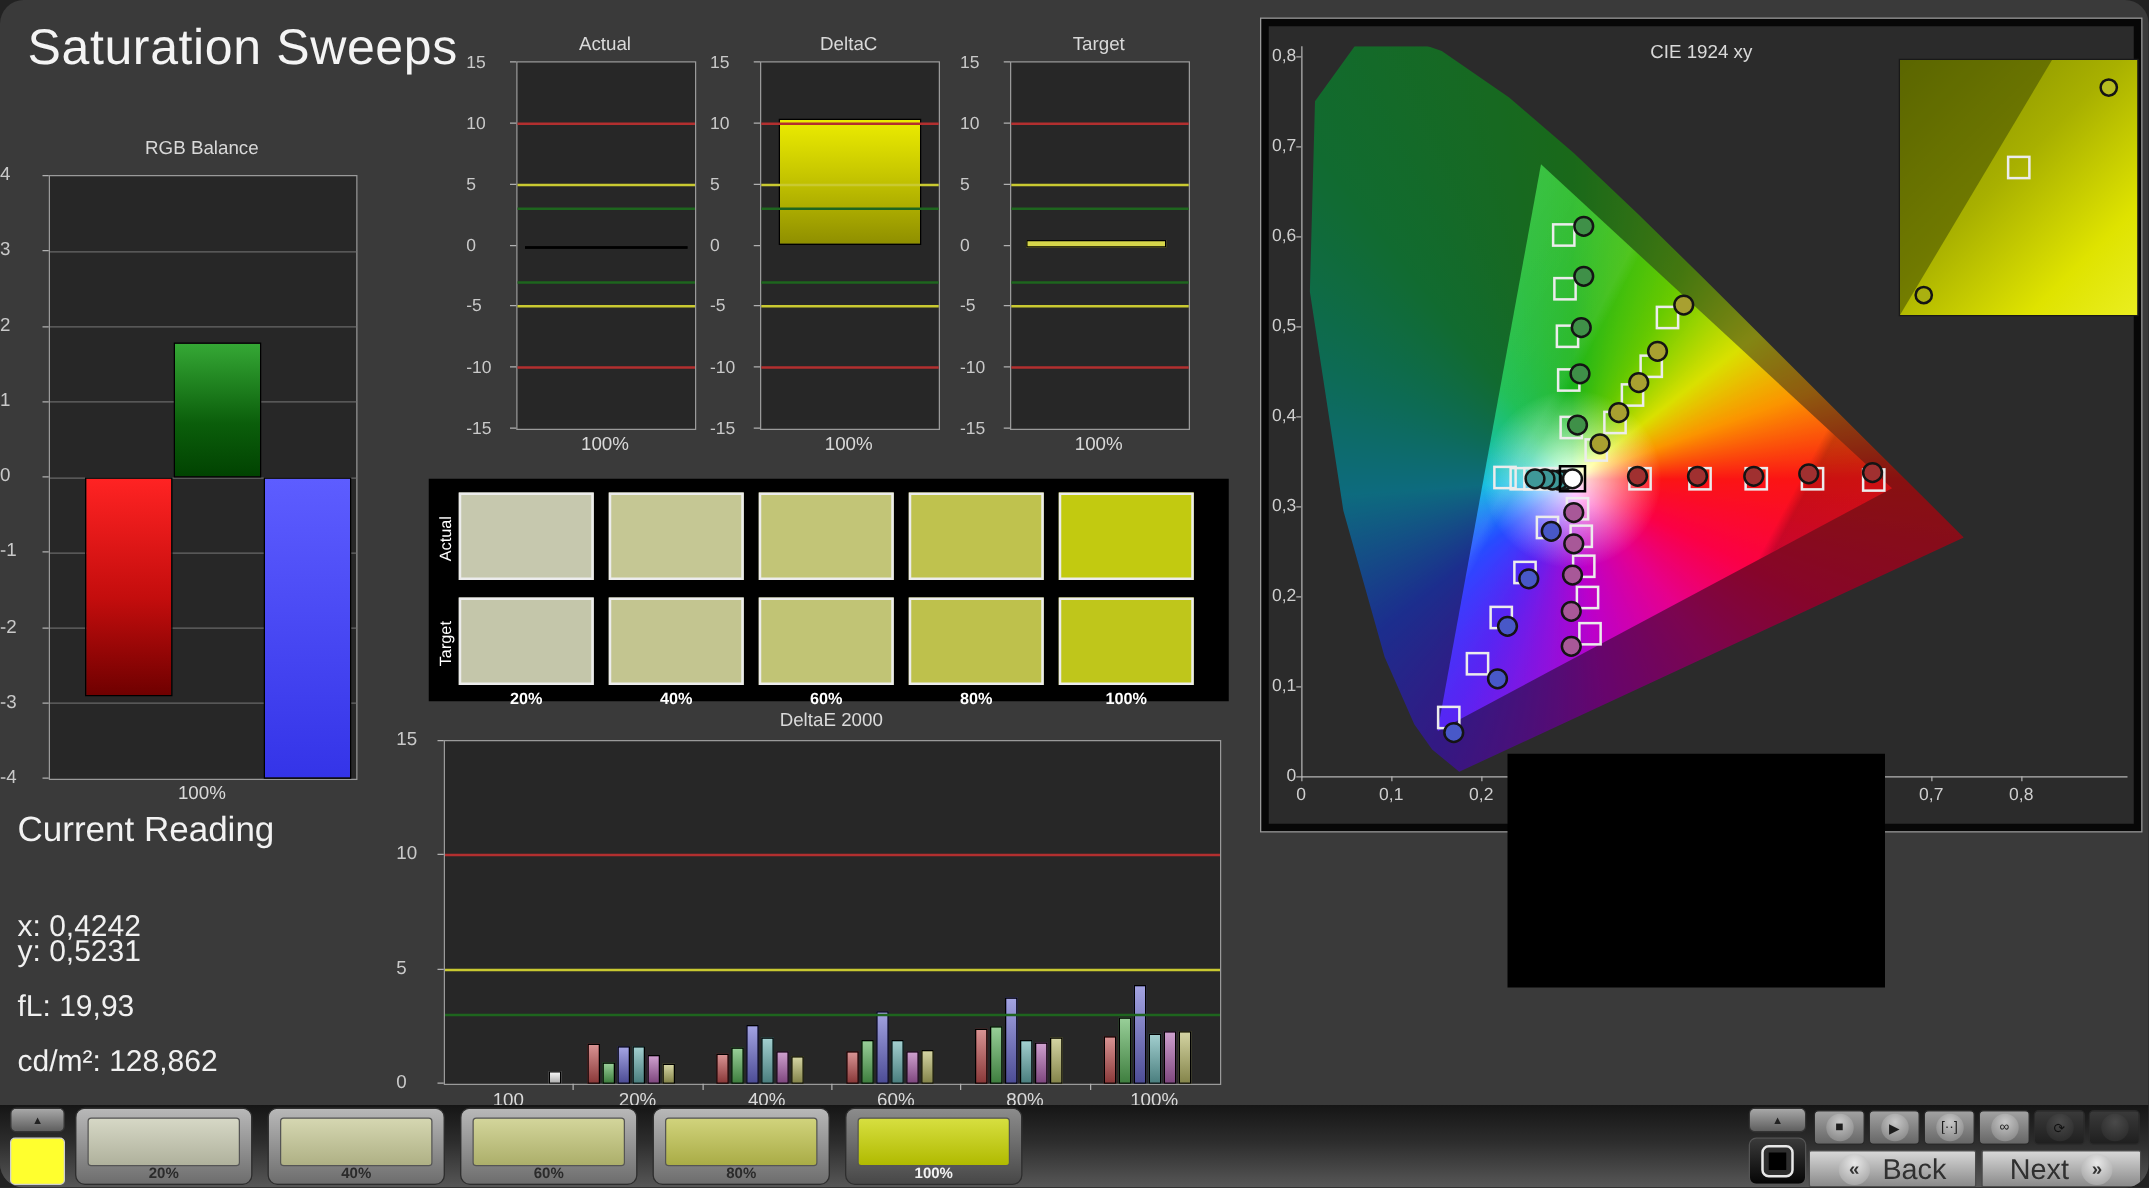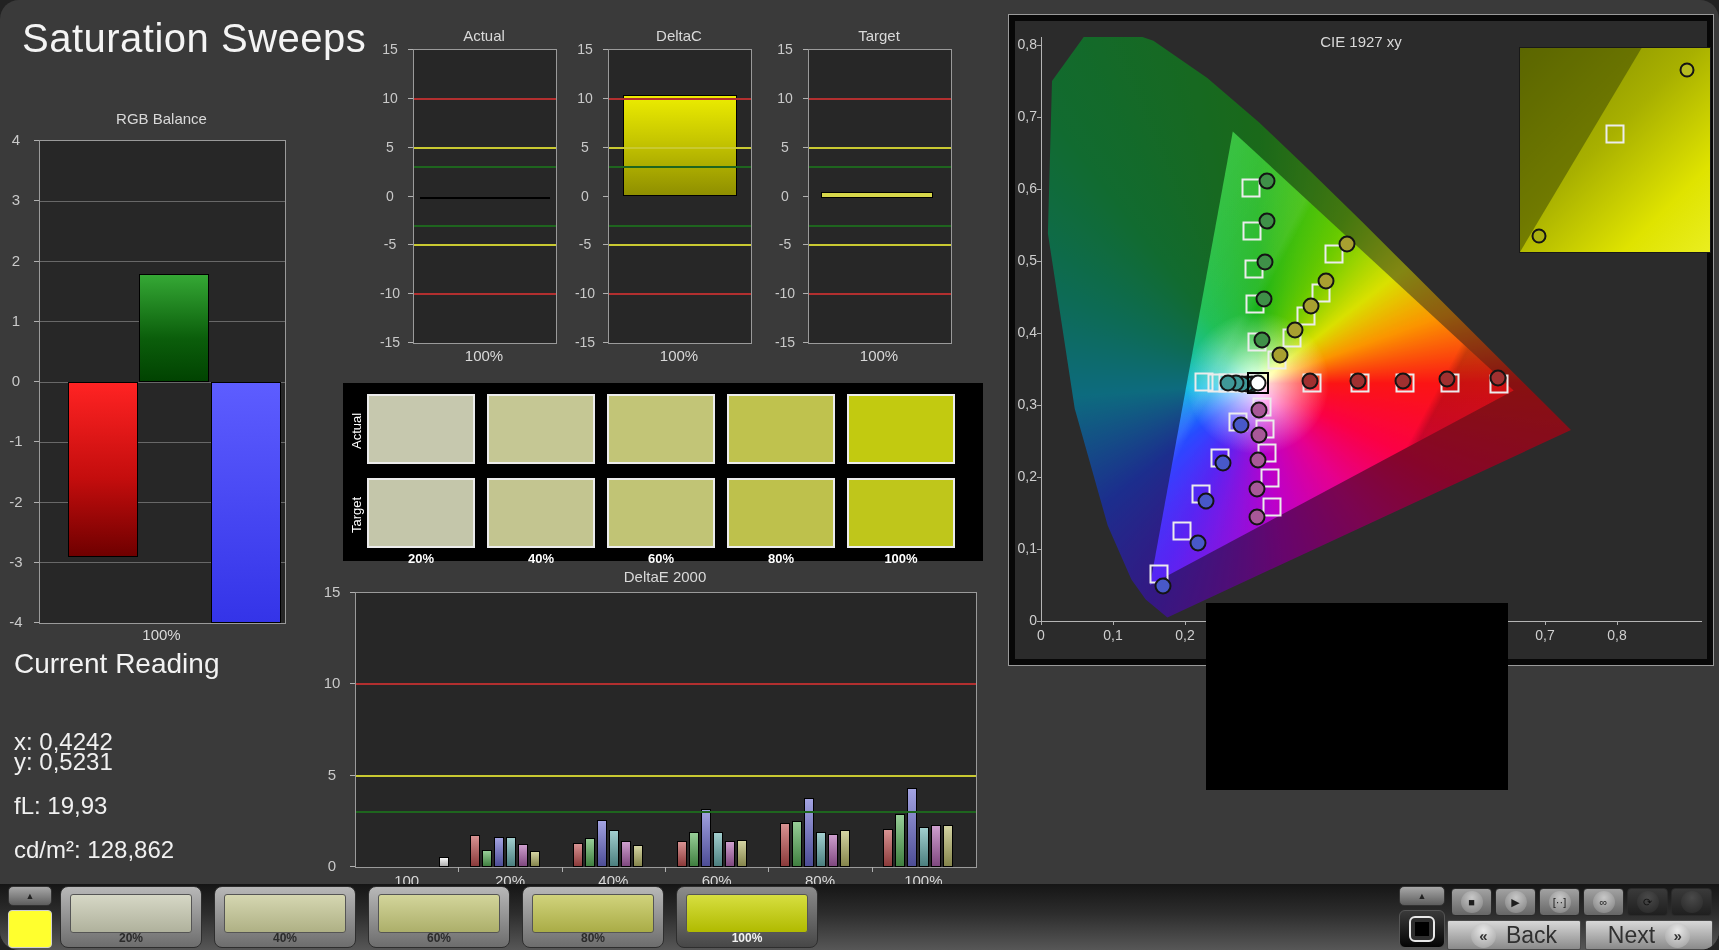--- a/index.html
+++ b/index.html
@@ -1,21 +1,21 @@
 <!DOCTYPE html>
 <html><head>
 <meta charset="utf-8">
 <style>
   html,body{margin:0;padding:0;background:#222;}
   #stage{position:relative;width:1719px;height:950px;background:#3a3a3a;overflow:hidden;
          font-family:"Liberation Sans",sans-serif;color:#e8e8e8;border-radius:19px;}
   .abs{position:absolute;}
   .plot{position:absolute;background:#272727;border:1px solid #9a9a9a;}
   .chart-title{position:absolute;color:#d9d9d9;font-size:15px;text-align:center;}
-  .tick-label{position:absolute;color:#c9c9c9;font-size:15px;text-align:center;}
+  .tick-label{position:absolute;color:#c9c9c9;font-size:15px;text-align:left;}
   .xtick-label{position:absolute;color:#d9d9d9;font-size:15px;text-align:center;}
   .gridline{position:absolute;left:0;right:0;height:1px;background:#686868;}
   .refline{position:absolute;left:0;right:0;height:2px;}
   .tickdash{position:absolute;background:#b0b0b0;}
   .bar{position:absolute;border:1px solid #000;box-sizing:border-box;}
   .debar{position:absolute;border:1px solid #000;box-sizing:border-box;
          background-image:linear-gradient(180deg,rgba(255,255,255,.38),rgba(0,0,0,.28));}
   #page-title{position:absolute;left:22px;top:16px;font-size:40px;color:#f4f4f4;letter-spacing:.5px;}
   
   #swatch-panel{position:absolute;left:343px;top:383px;width:640px;height:178px;background:#000;}
@@ -266,21 +266,21 @@
       <div class="tickdash" style="left: 561.667px; top: 867px; width: 1px; height: 5px;"></div>
       <div class="xtick-label" style="left: 686.667px; top: 872px; width: 60px; height: 16px;">60%</div>
       <div class="tickdash" style="left: 665px; top: 867px; width: 1px; height: 5px;"></div>
       <div class="xtick-label" style="left: 790px; top: 872px; width: 60px; height: 16px;">80%</div>
       <div class="tickdash" style="left: 768.333px; top: 867px; width: 1px; height: 5px;"></div>
       <div class="xtick-label" style="left: 893.333px; top: 872px; width: 60px; height: 16px;">100%</div>
       <div class="tickdash" style="left: 871.667px; top: 867px; width: 1px; height: 5px;"></div>
     </div>
 
   <div id="cie-panel">
-    <div class="chart-title" style="left:0;right:0;top:18px;">CIE 1927 xy</div>
+    <div class="chart-title" style="left:0;right:0;top:18px;">CIE 1924 xy</div>
     <div id="cie-plot">
         <div class="cie-fill cie-dim" style="clip-path: path(&quot;M 125.4 580.4 L 103.7 562.6 L 89.4 542.4 L 65.7 488.5 L 32.7 371.6 L 5.9 196.4 L 10 43.9 L 53.5 -16.3 L 111.4 3.8 L 165.3 40.9 L 217.2 85.5 L 268.6 134.4 L 319.8 184.6 L 369 233.6 L 414.1 278.6 L 451.4 315.8 L 497.9 362 L 529 393 Z&quot;);"></div>
         <div class="cie-fill cie-tri" style="clip-path: polygon(471.6px 353.6px, 190.8px 94.4px, 108px 548px);"></div>
         <div class="cie-sq" style="left: 270px; top: 345.68px;"></div>
         <div class="cie-sq" style="left: 318.24px; top: 345.68px;"></div>
         <div class="cie-sq" style="left: 362.88px; top: 346.4px;"></div>
         <div class="cie-sq" style="left: 408.24px; top: 346.4px;"></div>
         <div class="cie-sq" style="left: 457.2px; top: 347.12px;"></div>
         <div class="cie-pt" style="left: 267.84px; top: 343.52px; background: rgb(160, 48, 48);"></div>
         <div class="cie-pt" style="left: 316.08px; top: 343.52px; background: rgb(160, 48, 48);"></div>

